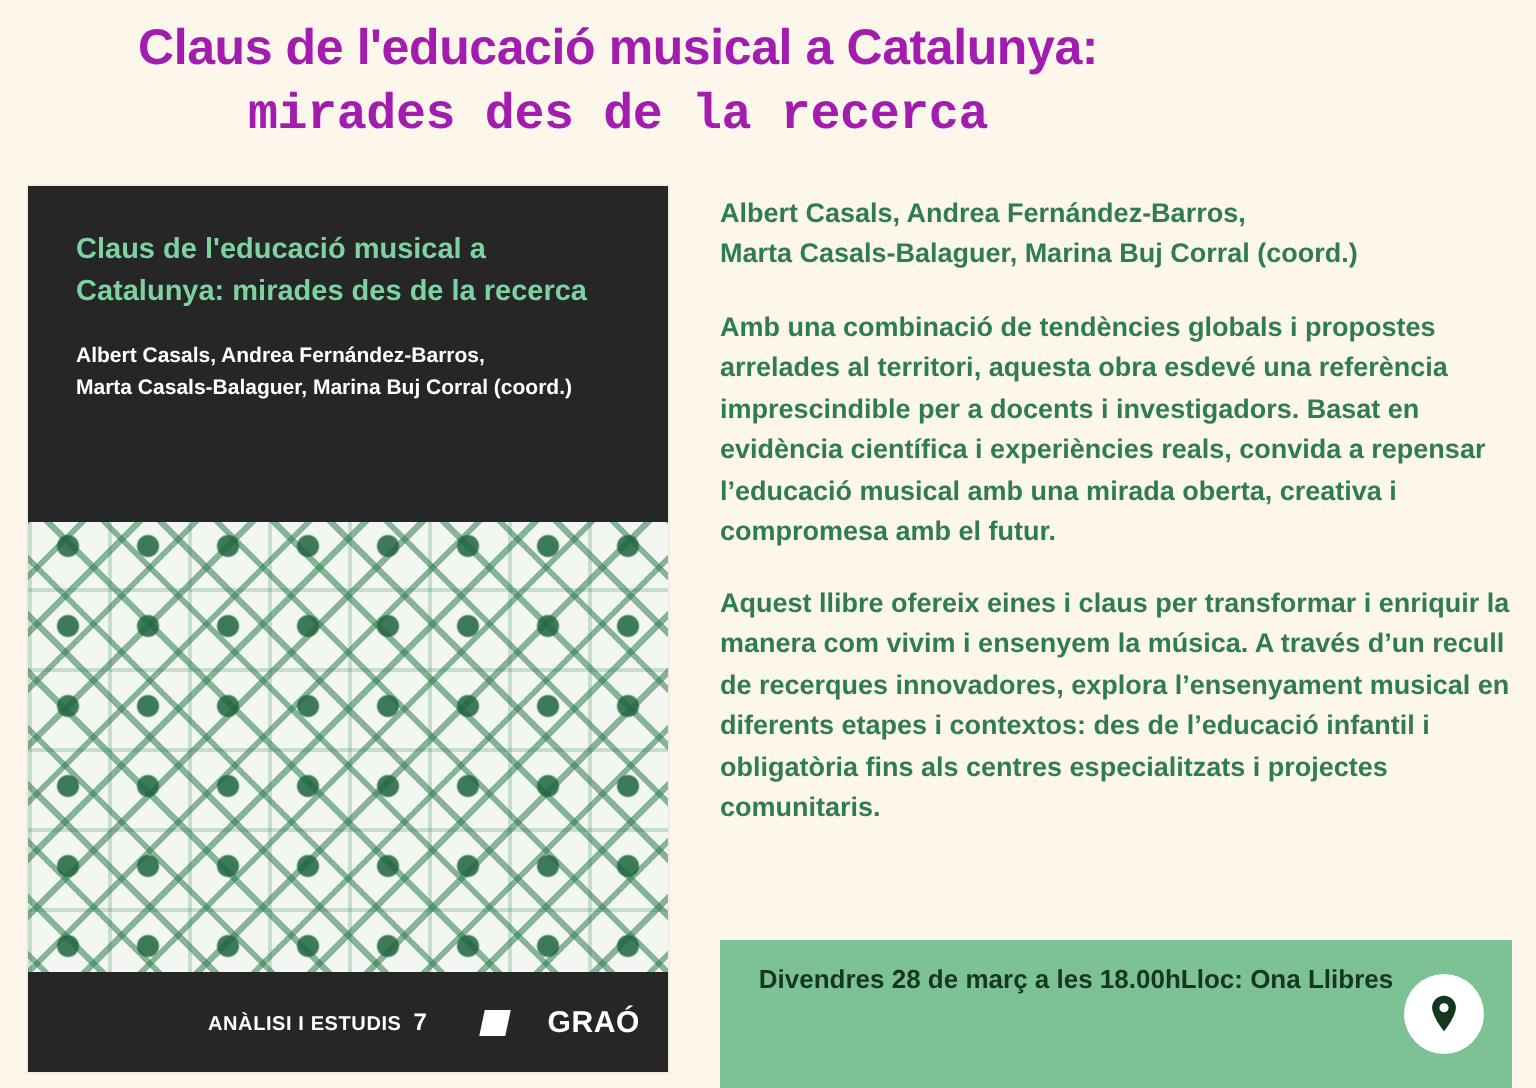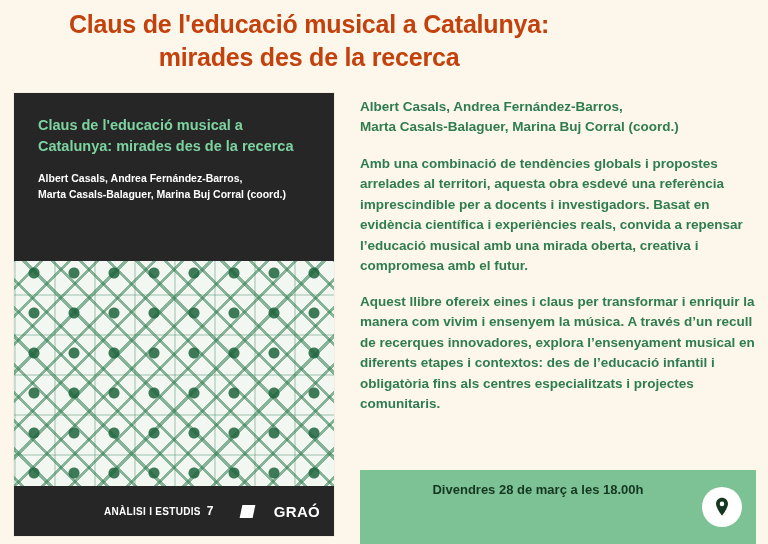--- a/index.html
+++ b/index.html
@@ -20,28 +20,29 @@
     height: 544px;
     background: #fdf6ea;
   }
   
   .title {
     position: absolute;
     left: 0;
     top: 8px;
     width: 618px;
     text-align: center;
-    color: #c2410c;
+    color: #a21caf;
     font-size: 25px;
     font-weight: bold;
     line-height: 1.32;
     letter-spacing: -0.2px;
   }
   .title .line2 {
     display: block;
+    font-family: Liberation Mono, monospace;
   }
   
   .cover {
     position: absolute;
     left: 14px;
     top: 93px;
     width: 320px;
     height: 443px;
     background: #f3f6f2;
     overflow: hidden;
@@ -229,20 +230,21 @@
     <div class="authors">
       <div>Albert Casals, Andrea Fernández-Barros,</div>
       <div>Marta Casals-Balaguer, Marina Buj Corral (coord.)</div>
     </div>
     <div class="para">Amb una combinació de tendències globals i propostes arrelades al territori, aquesta obra esdevé una referència imprescindible per a docents i investigadors. Basat en evidència científica i experiències reals, convida a repensar l’educació musical amb una mirada oberta, creativa i compromesa amb el futur.</div>
     <div class="para">Aquest llibre ofereix eines i claus per transformar i enriquir la manera com vivim i ensenyem la música. A través d’un recull de recerques innovadores, explora l’ensenyament musical en diferents etapes i contextos: des de l’educació infantil i obligatòria fins als centres especialitzats i projectes comunitaris.</div>
   </div>
 
   <div class="event">
     <div class="event-line">Divendres 28 de març a les 18.00h</div>
+    <div class="event-line">Lloc: Ona Llibres</div>
     <div class="pin">
       <svg width="22" height="22" viewBox="0 0 24 24" aria-hidden="true">
         <path d="M12 2c-3.6 0-6.5 2.9-6.5 6.5 0 4.9 6.5 13 6.5 13s6.5-8.1 6.5-13C18.5 4.9 15.6 2 12 2z" fill="#15371f"></path>
         <circle cx="12" cy="8.6" r="2.5" fill="#ffffff"></circle>
       </svg>
     </div>
   </div>
 
 </div>
 

